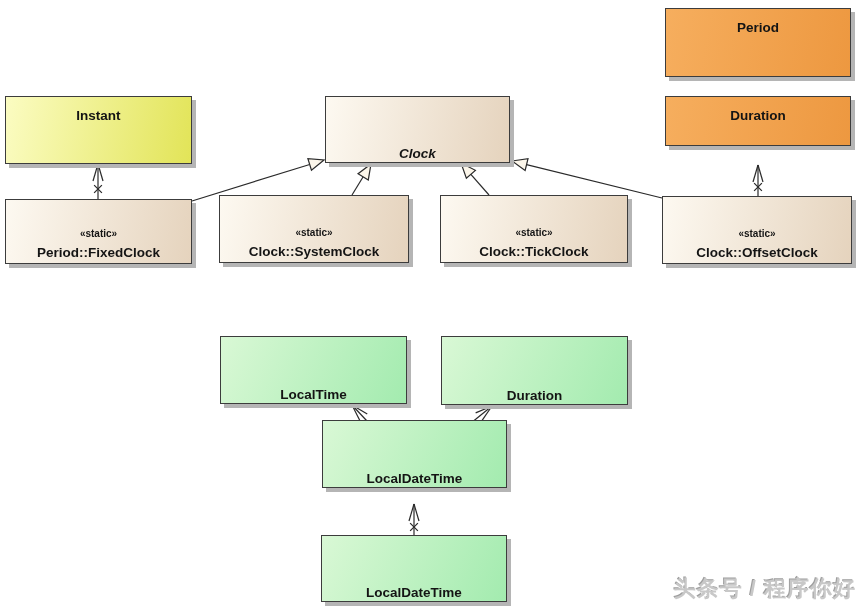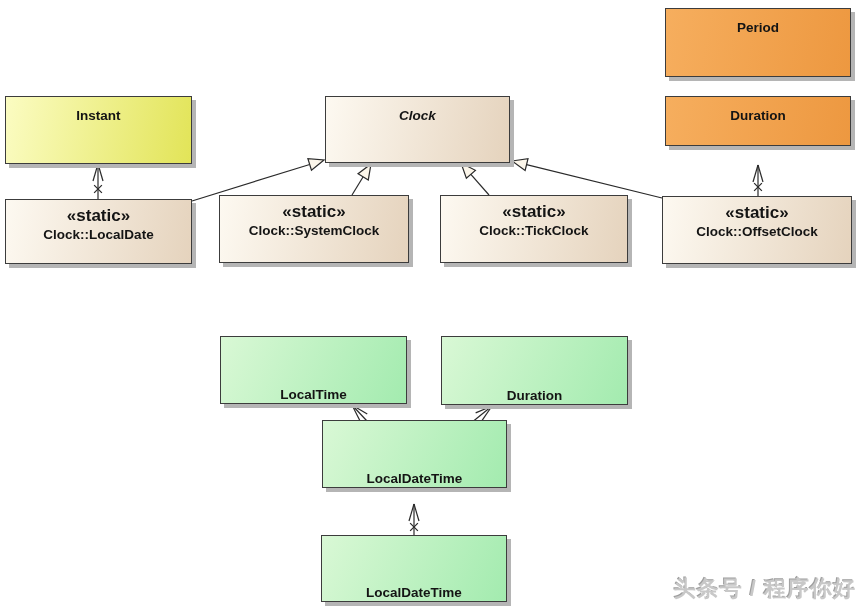--- a/index.html
+++ b/index.html
@@ -17,24 +17,24 @@
     border:1.5px solid var(--border,#3c3c3c);
     box-shadow:4px 4px 0 var(--shadow,#b5b5b5);
     display:flex;flex-direction:column;align-items:center;
     color:var(--text,#141414);
     font-weight:bold;
     text-align:center;
   }
   .node .name{font-size:13.5px;line-height:16px;}
   .node.single{padding-top:11px;}
   .node.stereo{padding-top:6px;}
-  .node.stereo .stereotype{font-size:17px;line-height:19px;}
+  .node.stereo .stereotype{font-size:10px;line-height:19px;}
   .node.stereo .name{line-height:20px;}
   .yellow{background:linear-gradient(100deg,var(--yellow-light,#fbfcc2),var(--yellow-dark,#e2e458));}
-  .cream {background:linear-gradient(100deg,var(--cream-light,#fdf9f1),var(--cream-dark,#e5d3bd));}
+  .cream {background:linear-gradient(100deg,var(--cream-light,#fdf9f1),var(--cream-dark,#e5d3bd));justify-content:flex-end;}
   .orange{background:linear-gradient(100deg,var(--orange-light,#f6ae5e),var(--orange-dark,#ed9840));}
   .green {background:linear-gradient(115deg,var(--green-light,#d9f8d5),var(--green-dark,#a3ebaf));justify-content:flex-end;}
   .italic .name{font-style:italic;}
   .watermark{
     position:absolute;right:6px;bottom:8px;
     font-size:22px;font-weight:bold;letter-spacing:1px;
     color:var(--watermark-gray,#c8c8c8);
     text-shadow:1.5px 1.5px 0 #ffffff,-1px -1px 0 #9e9e9e;
     white-space:nowrap;
   }
@@ -109,21 +109,21 @@
   <div class="node cream single italic" style="left:325px;top:96px;width:185px;height:67px">
     <div class="name">Clock</div>
   </div>
 
   <div class="node orange single" style="left:665px;top:96px;width:186px;height:50px">
     <div class="name">Duration</div>
   </div>
 
   <div class="node cream stereo" style="left:5px;top:199px;width:187px;height:65px">
     <div class="stereotype">«static»</div>
-    <div class="name">Clock::LocalDate</div>
+    <div class="name">Period::FixedClock</div>
   </div>
 
   <div class="node cream stereo" style="left:219px;top:195px;width:190px;height:68px">
     <div class="stereotype">«static»</div>
     <div class="name">Clock::SystemClock</div>
   </div>
 
   <div class="node cream stereo" style="left:440px;top:195px;width:188px;height:68px">
     <div class="stereotype">«static»</div>
     <div class="name">Clock::TickClock</div>

